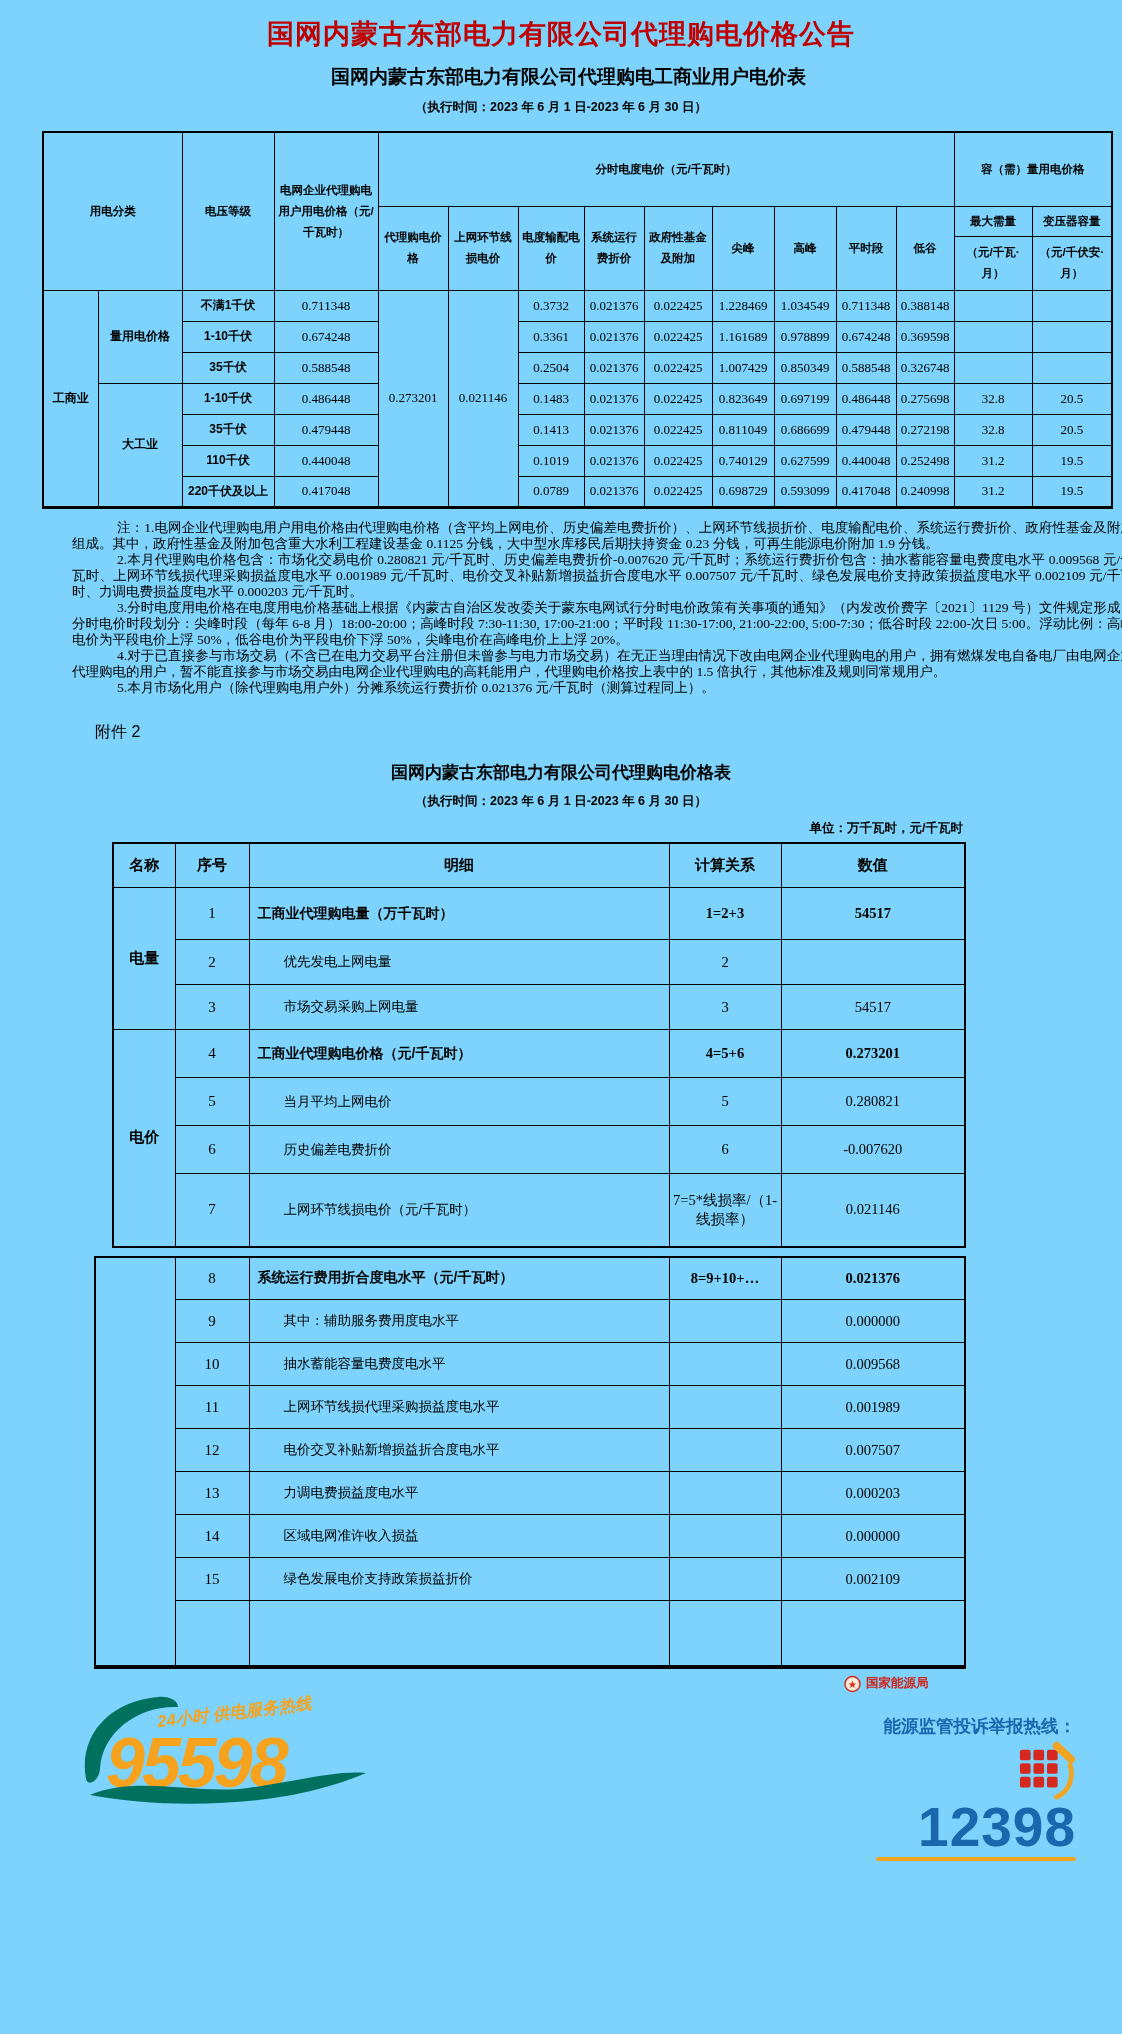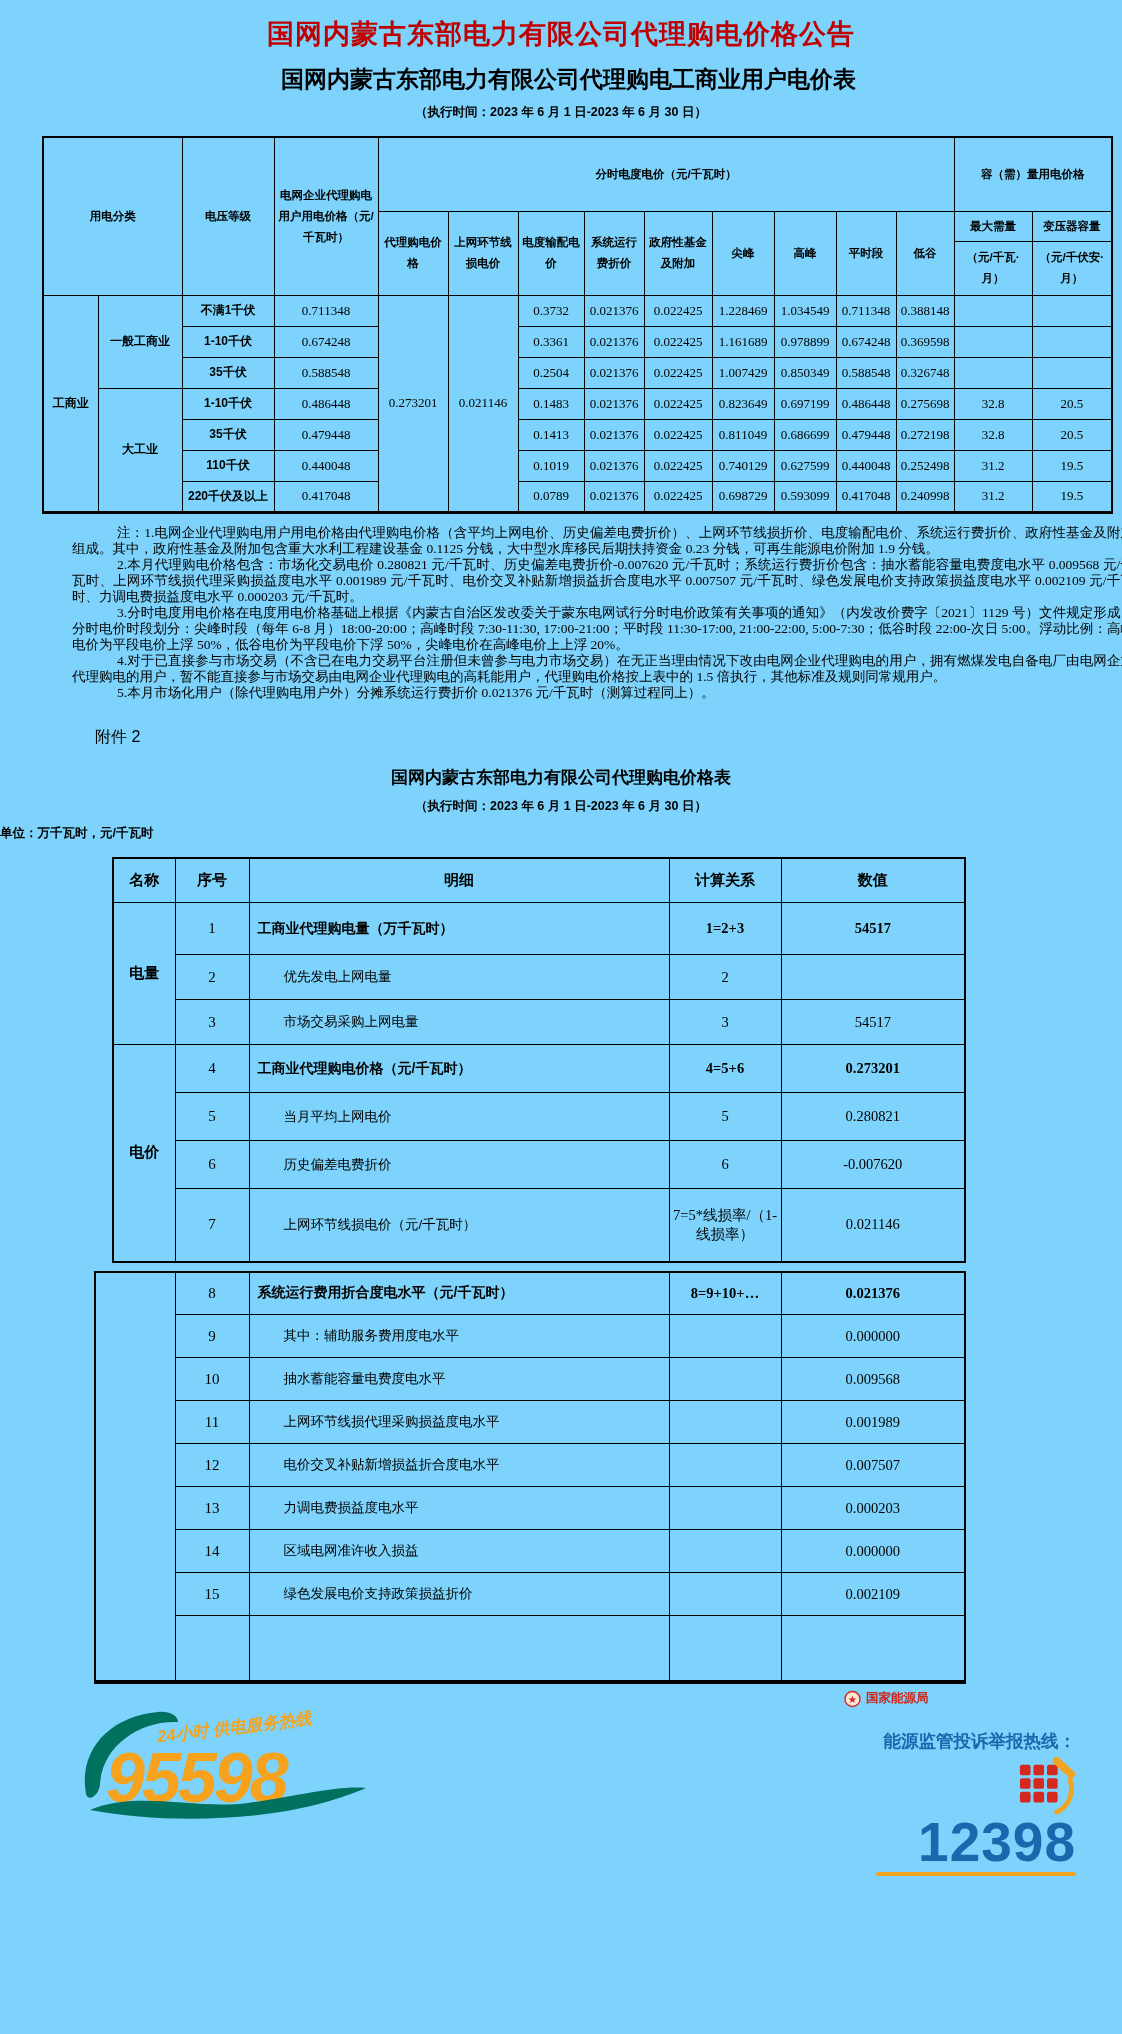--- a/index.html
+++ b/index.html
@@ -3,21 +3,21 @@
 <meta charset="utf-8">
 <style>
   * { margin:0; padding:0; box-sizing:border-box; }
   html,body { background:#fff; }
   body { font-family:"Liberation Sans","DejaVu Sans",sans-serif; color:#000; }
   .page { position:relative; width:1122px; height:2034px; margin:0 auto; background:#7dd3fc; overflow:hidden; }
 
   .main-title { padding-top:16px; text-align:center; font-size:27px; font-weight:bold; color:#c00000;
                 font-family:"Liberation Serif","DejaVu Serif",serif; letter-spacing:1px; }
   .attach-label { margin:26px 0 0 55px; font-size:16px; }
-  .t1-title { margin-top:12px; text-align:center; font-size:23px; font-weight:bold;padding-left:15px; }
+  .t1-title { margin-top:12px; text-align:center; font-size:19px; font-weight:bold;padding-left:15px; }
   .t-period { margin-top:9px; text-align:center; font-size:12.5px; font-weight:bold; }
 
   table { border-collapse:collapse; table-layout:fixed; }
 
   
   .table1 { margin:15px 0 0 42px; width:1070px; border:2px solid #000; border-bottom:3px solid #000; }
   .table1 th, .table1 td { border:1px solid #000; text-align:center; vertical-align:middle; padding:1px 2px; }
   .table1 th { font-size:11.5px; font-weight:bold; line-height:1.8; }
   .table1 td { font-size:12px; font-weight:bold; }
   .table1 td.num { font-family:"Liberation Serif","DejaVu Serif",serif; font-size:13px; font-weight:normal; }
@@ -27,21 +27,21 @@
   .table1 tbody tr { height:31px; }
 
   
   .notes { margin:11px 14px 0 72px; width:1062px; font-size:13.5px; line-height:16px; text-align:justify;
            font-family:"Liberation Serif","DejaVu Serif",serif; }
   .notes p { text-indent:45px; }
 
   
   .attach-label-2 { margin:26px 0 0 95px; font-size:16px; }
   .t2-title { margin-top:18px; text-align:center; font-size:17px; font-weight:bold; }
-  .unit-note { margin:10px 159px 15px 0; font-size:12.5px; font-weight:bold; }
+  .unit-note { margin:10px 159px 5px 0; text-align:right; font-size:12.5px; font-weight:bold; }
 
   .table2 { border:2px solid #000; font-size:14px; }
   .table2 th, .table2 td { border:1px solid #000; vertical-align:middle; text-align:center; }
   .table2 th { font-size:15px; font-weight:bold; height:45px; }
   .t2-upper { margin-left:112px; width:852px; }
   .t2-lower { margin-left:94px; margin-top:8px; width:870px; border-bottom:4px solid #000; }
   .table2 td.detail { text-align:left; padding-left:34px; font-size:13.5px; }
   .table2 tr.bold td.detail { padding-left:8px; font-weight:bold; font-size:14px; }
   .table2 td.seq { font-family:"Liberation Serif","DejaVu Serif",serif; font-size:15px; }
   .table2 td.rel, .table2 td.val { font-family:"Liberation Serif","DejaVu Serif",serif; font-size:14.5px; }
@@ -116,21 +116,21 @@
         <th>变压器容量</th>
       </tr>
       <tr class="hdr3">
         <th>（元/千瓦·月）</th>
         <th>（元/千伏安·月）</th>
       </tr>
     </thead>
     <tbody>
       <tr>
         <td rowspan="7">工商业</td>
-        <td rowspan="3">一般工商业</td>
+        <td rowspan="3">量用电价格</td>
         <td>不满1千伏</td>
         <td class="num">0.711348</td>
         <td rowspan="7" class="num">0.273201</td>
         <td rowspan="7" class="num">0.021146</td>
         <td class="num">0.3732</td>
         <td class="num">0.021376</td>
         <td class="num">0.022425</td>
         <td class="num">1.228469</td>
         <td class="num">1.034549</td>
         <td class="num">0.711348</td>

